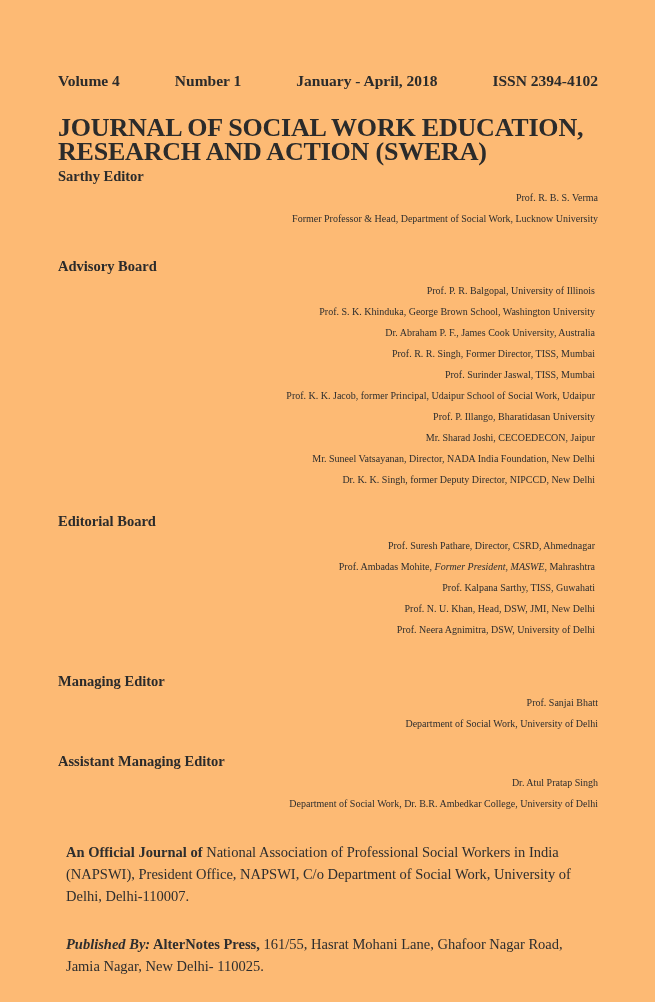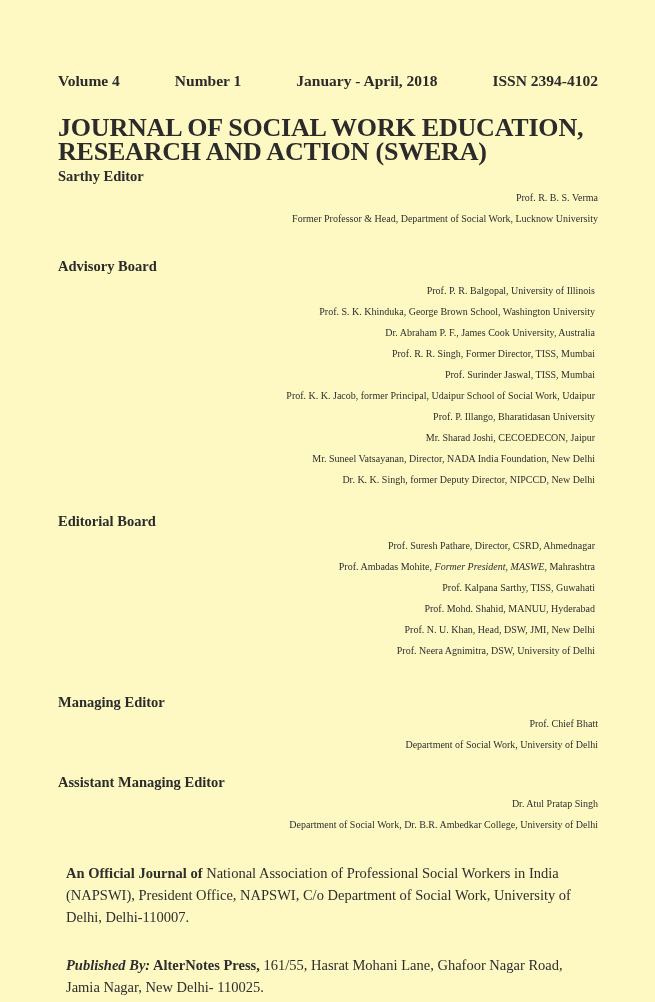--- a/index.html
+++ b/index.html
@@ -4,21 +4,21 @@
 <style>
   html, body {
     margin: 0;
     padding: 0;
     background: #ffffff;
   }
   .page {
     position: relative;
     width: 655px;
     height: 1002px;
-    background: #fef9c3;
+    background: #fdba74;
     font-family: "Liberation Serif", serif;
     color: #2e2e2e;
     box-sizing: border-box;
     padding: 72px 57px 0 58px;
     overflow: hidden;
   }
   .masthead-row {
     display: flex;
     justify-content: space-between;
     align-items: baseline;
@@ -109,31 +109,30 @@
   </div>
 
   <div class="gap-18"></div>
 
   <div>
     <h2 class="section-heading">Editorial Board</h2>
     <ul class="member-list">
       <li>Prof. Suresh Pathare, Director, CSRD, Ahmednagar</li>
       <li><span>Prof. Ambadas Mohite, </span><span class="i">Former President, MASWE,</span><span> Mahrashtra</span></li>
       <li>Prof. Kalpana Sarthy, TISS, Guwahati</li>
-      <li>Prof. Mohd. Shahid, MANUU, Hyderabad</li>
       <li>Prof. N. U. Khan, Head, DSW, JMI, New Delhi</li>
       <li>Prof. Neera Agnimitra, DSW, University of Delhi</li>
     </ul>
   </div>
 
   <div class="gap-28"></div>
 
   <div>
     <h2 class="section-heading">Managing Editor</h2>
-    <p class="body-line">Prof. Chief Bhatt</p>
+    <p class="body-line">Prof. Sanjai Bhatt</p>
     <p class="body-line">Department of Social Work, University of Delhi</p>
   </div>
 
   <div class="gap-17"></div>
 
   <div>
     <h2 class="section-heading">Assistant Managing Editor</h2>
     <p class="body-line">Dr. Atul Pratap Singh</p>
     <p class="body-line">Department of Social Work, Dr. B.R. Ambedkar College, University of Delhi</p>
   </div>

